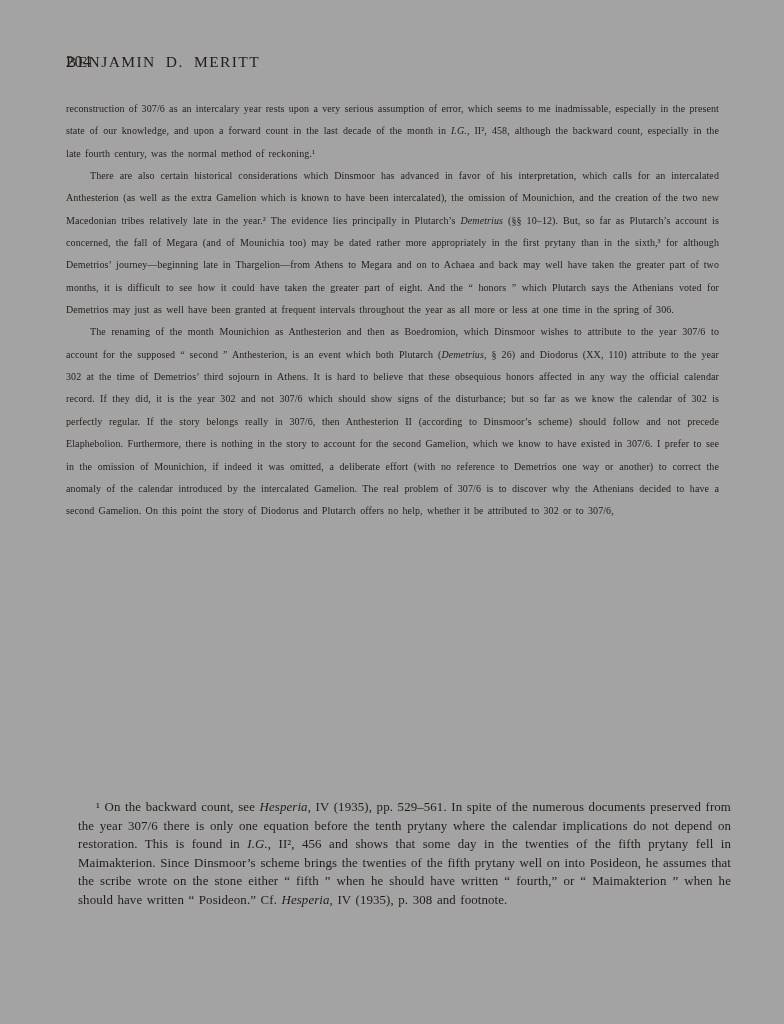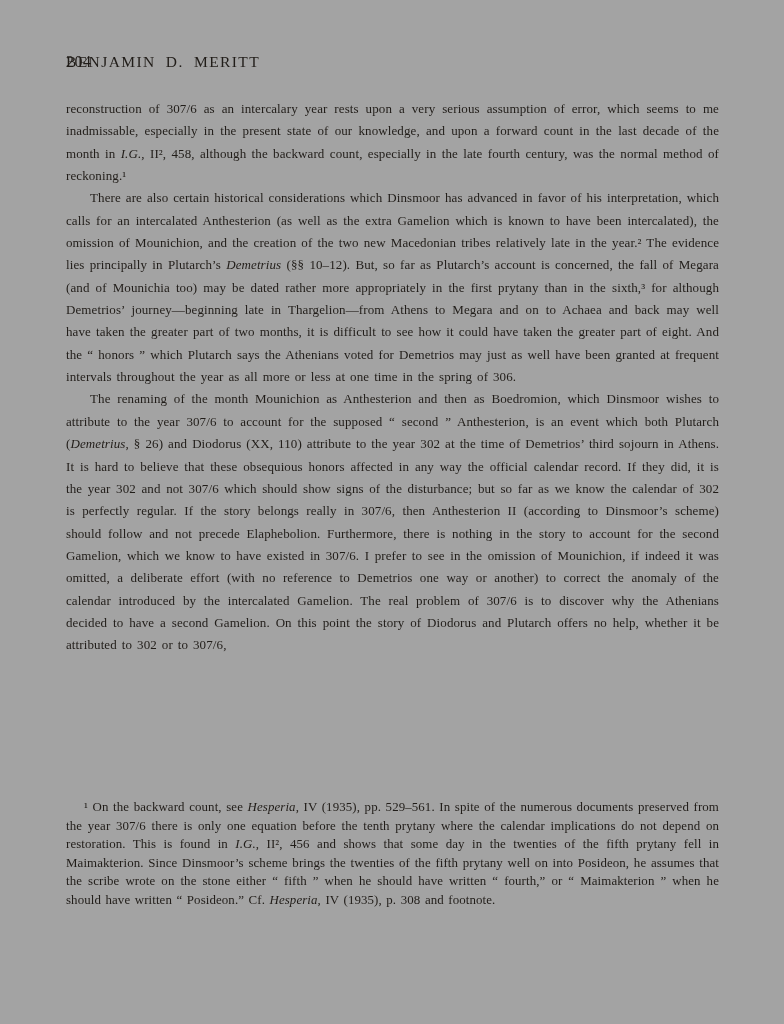--- a/index.html
+++ b/index.html
@@ -42,31 +42,31 @@
     word-spacing: 5px;
   }
   .body-text {
     position: absolute;
     top: 98px;
     left: 66px;
     width: 653px;
   }
   .para {
     margin: 0;
-    font-size: 13px;
+    font-size: 10px;
     line-height: 22.35px;
     text-align: justify;
     word-spacing: 1.6px;
     letter-spacing: 0.1px;
   }
   .para.indent { text-indent: 24px; }
   .footnotes {
     position: absolute;
     top: 798px;
-    left: 66px;
+    left: 78px;
     width: 653px;
   }
   .footnote {
     margin: 0;
     font-size: 12.9px;
     line-height: 18.6px;
     text-align: justify;
     text-indent: 18px;
     word-spacing: 1.2px;
     letter-spacing: 0.1px;

